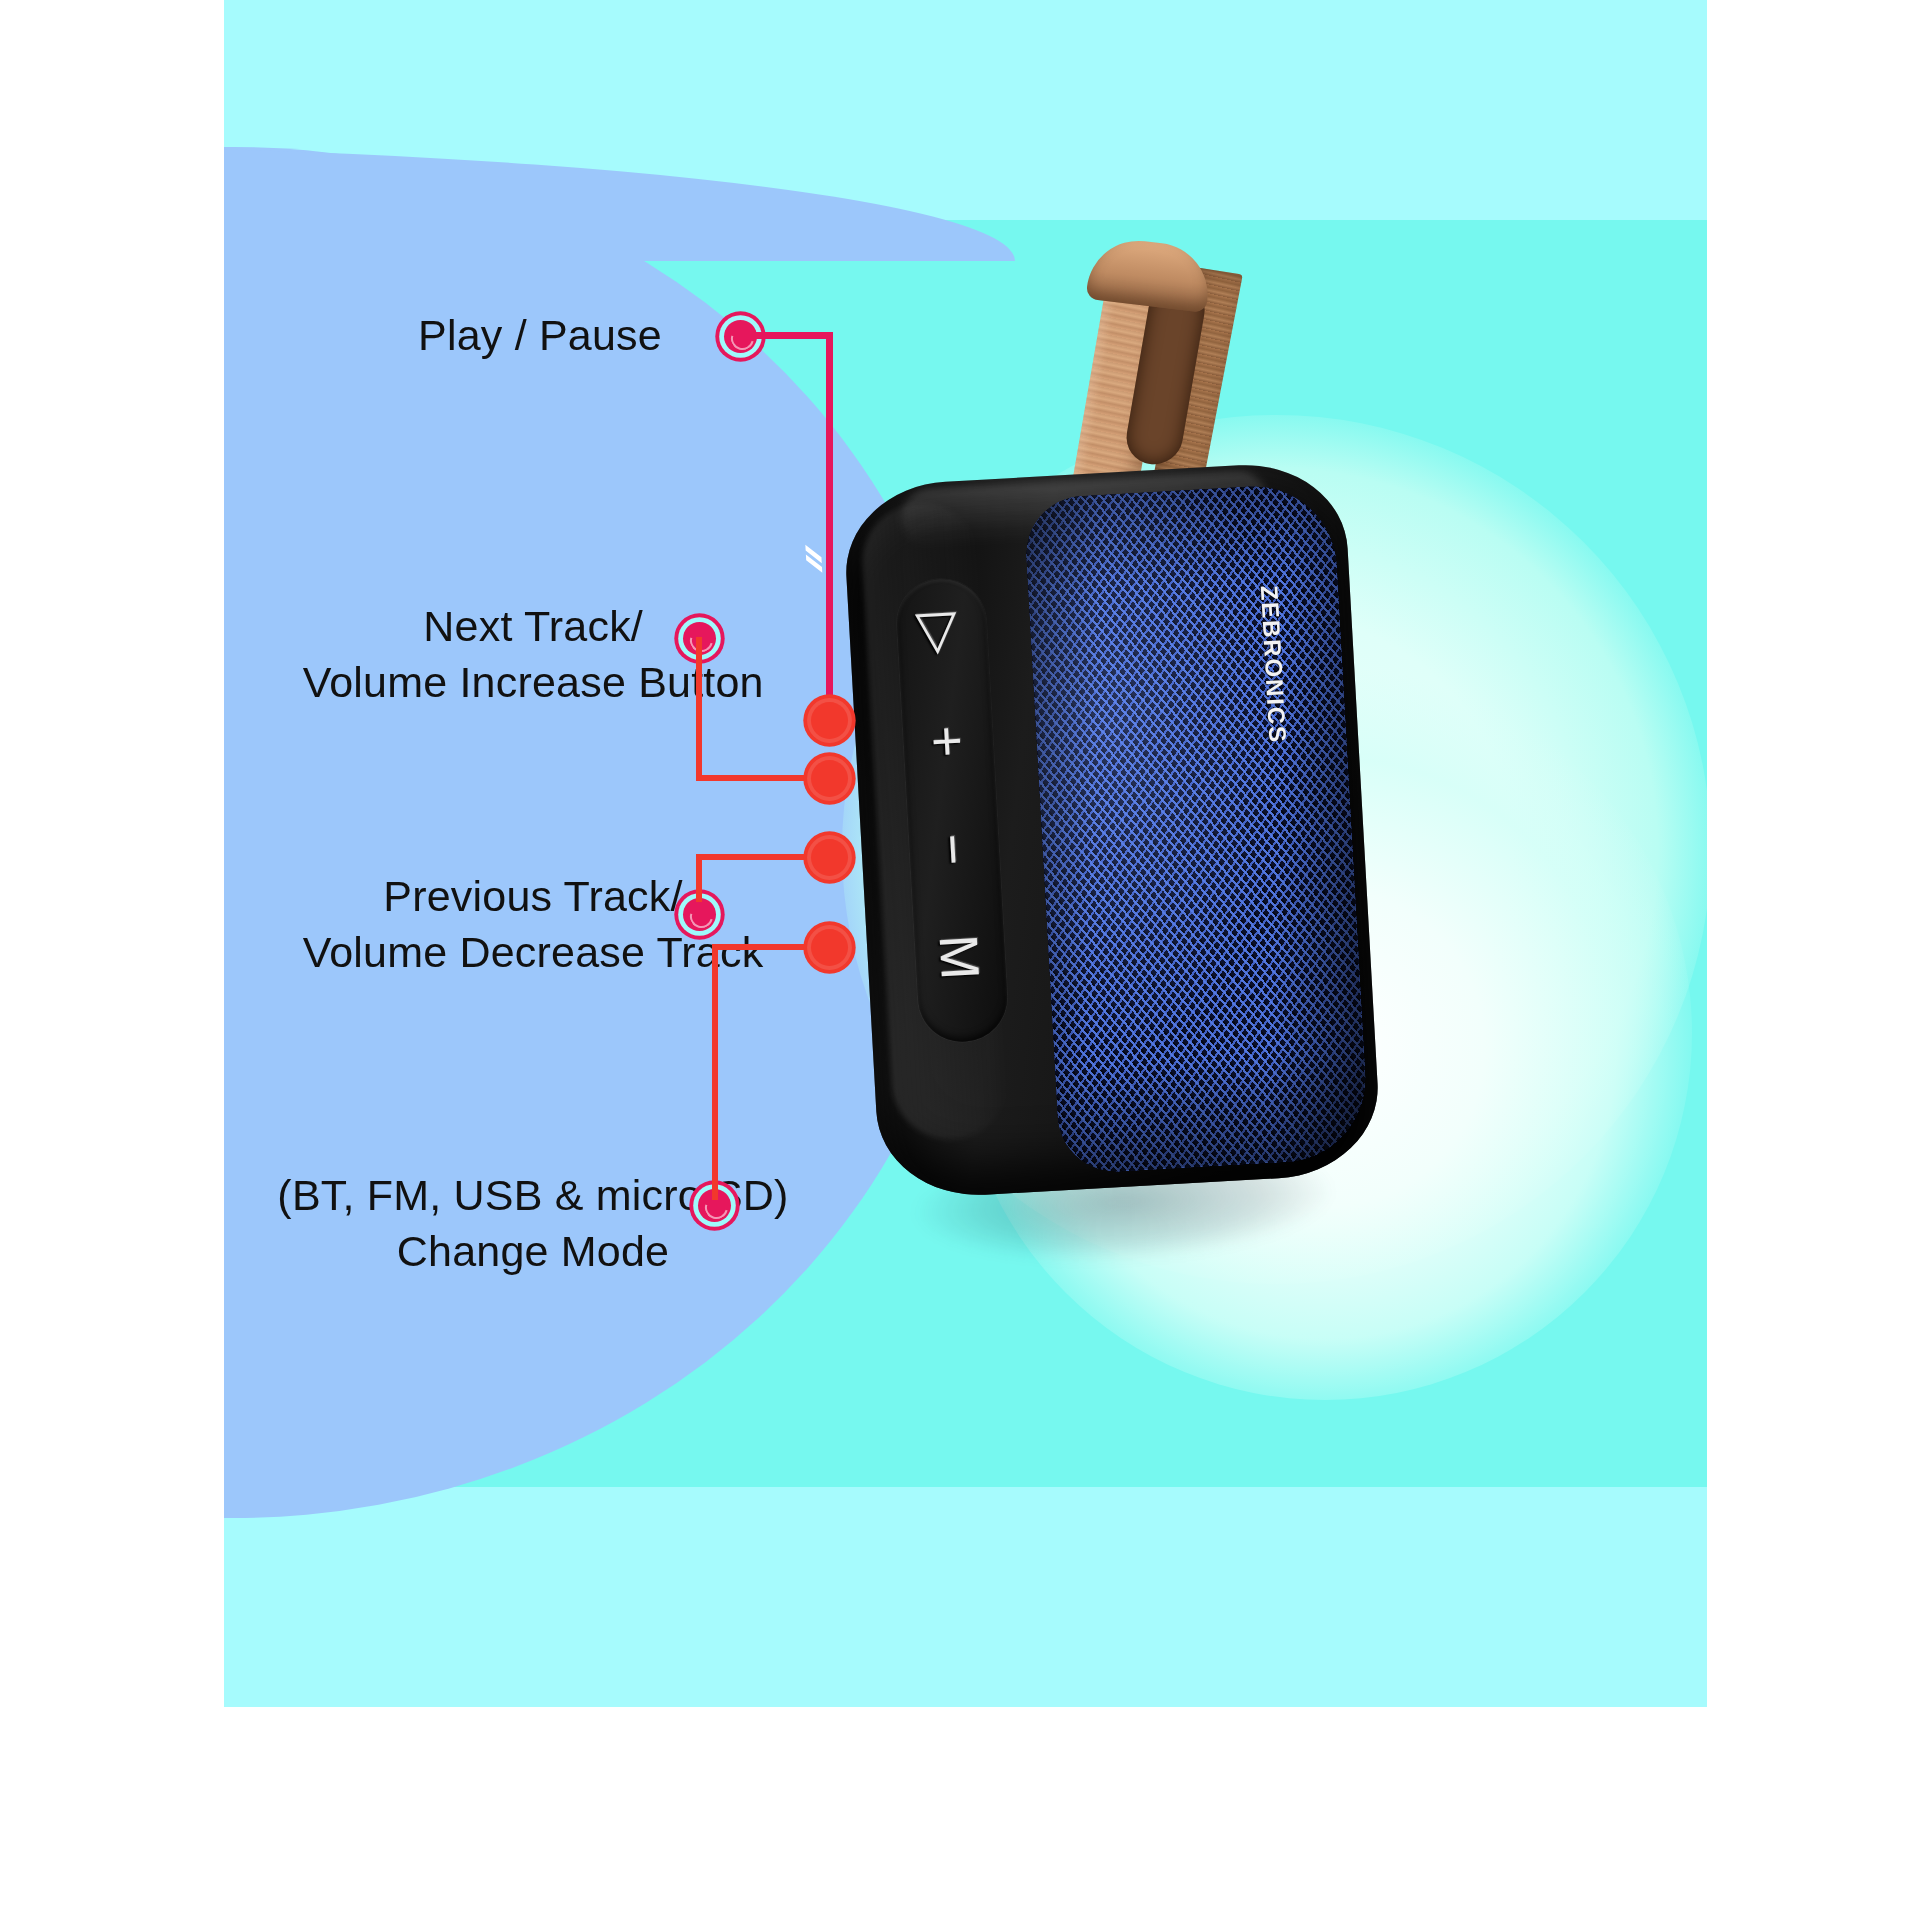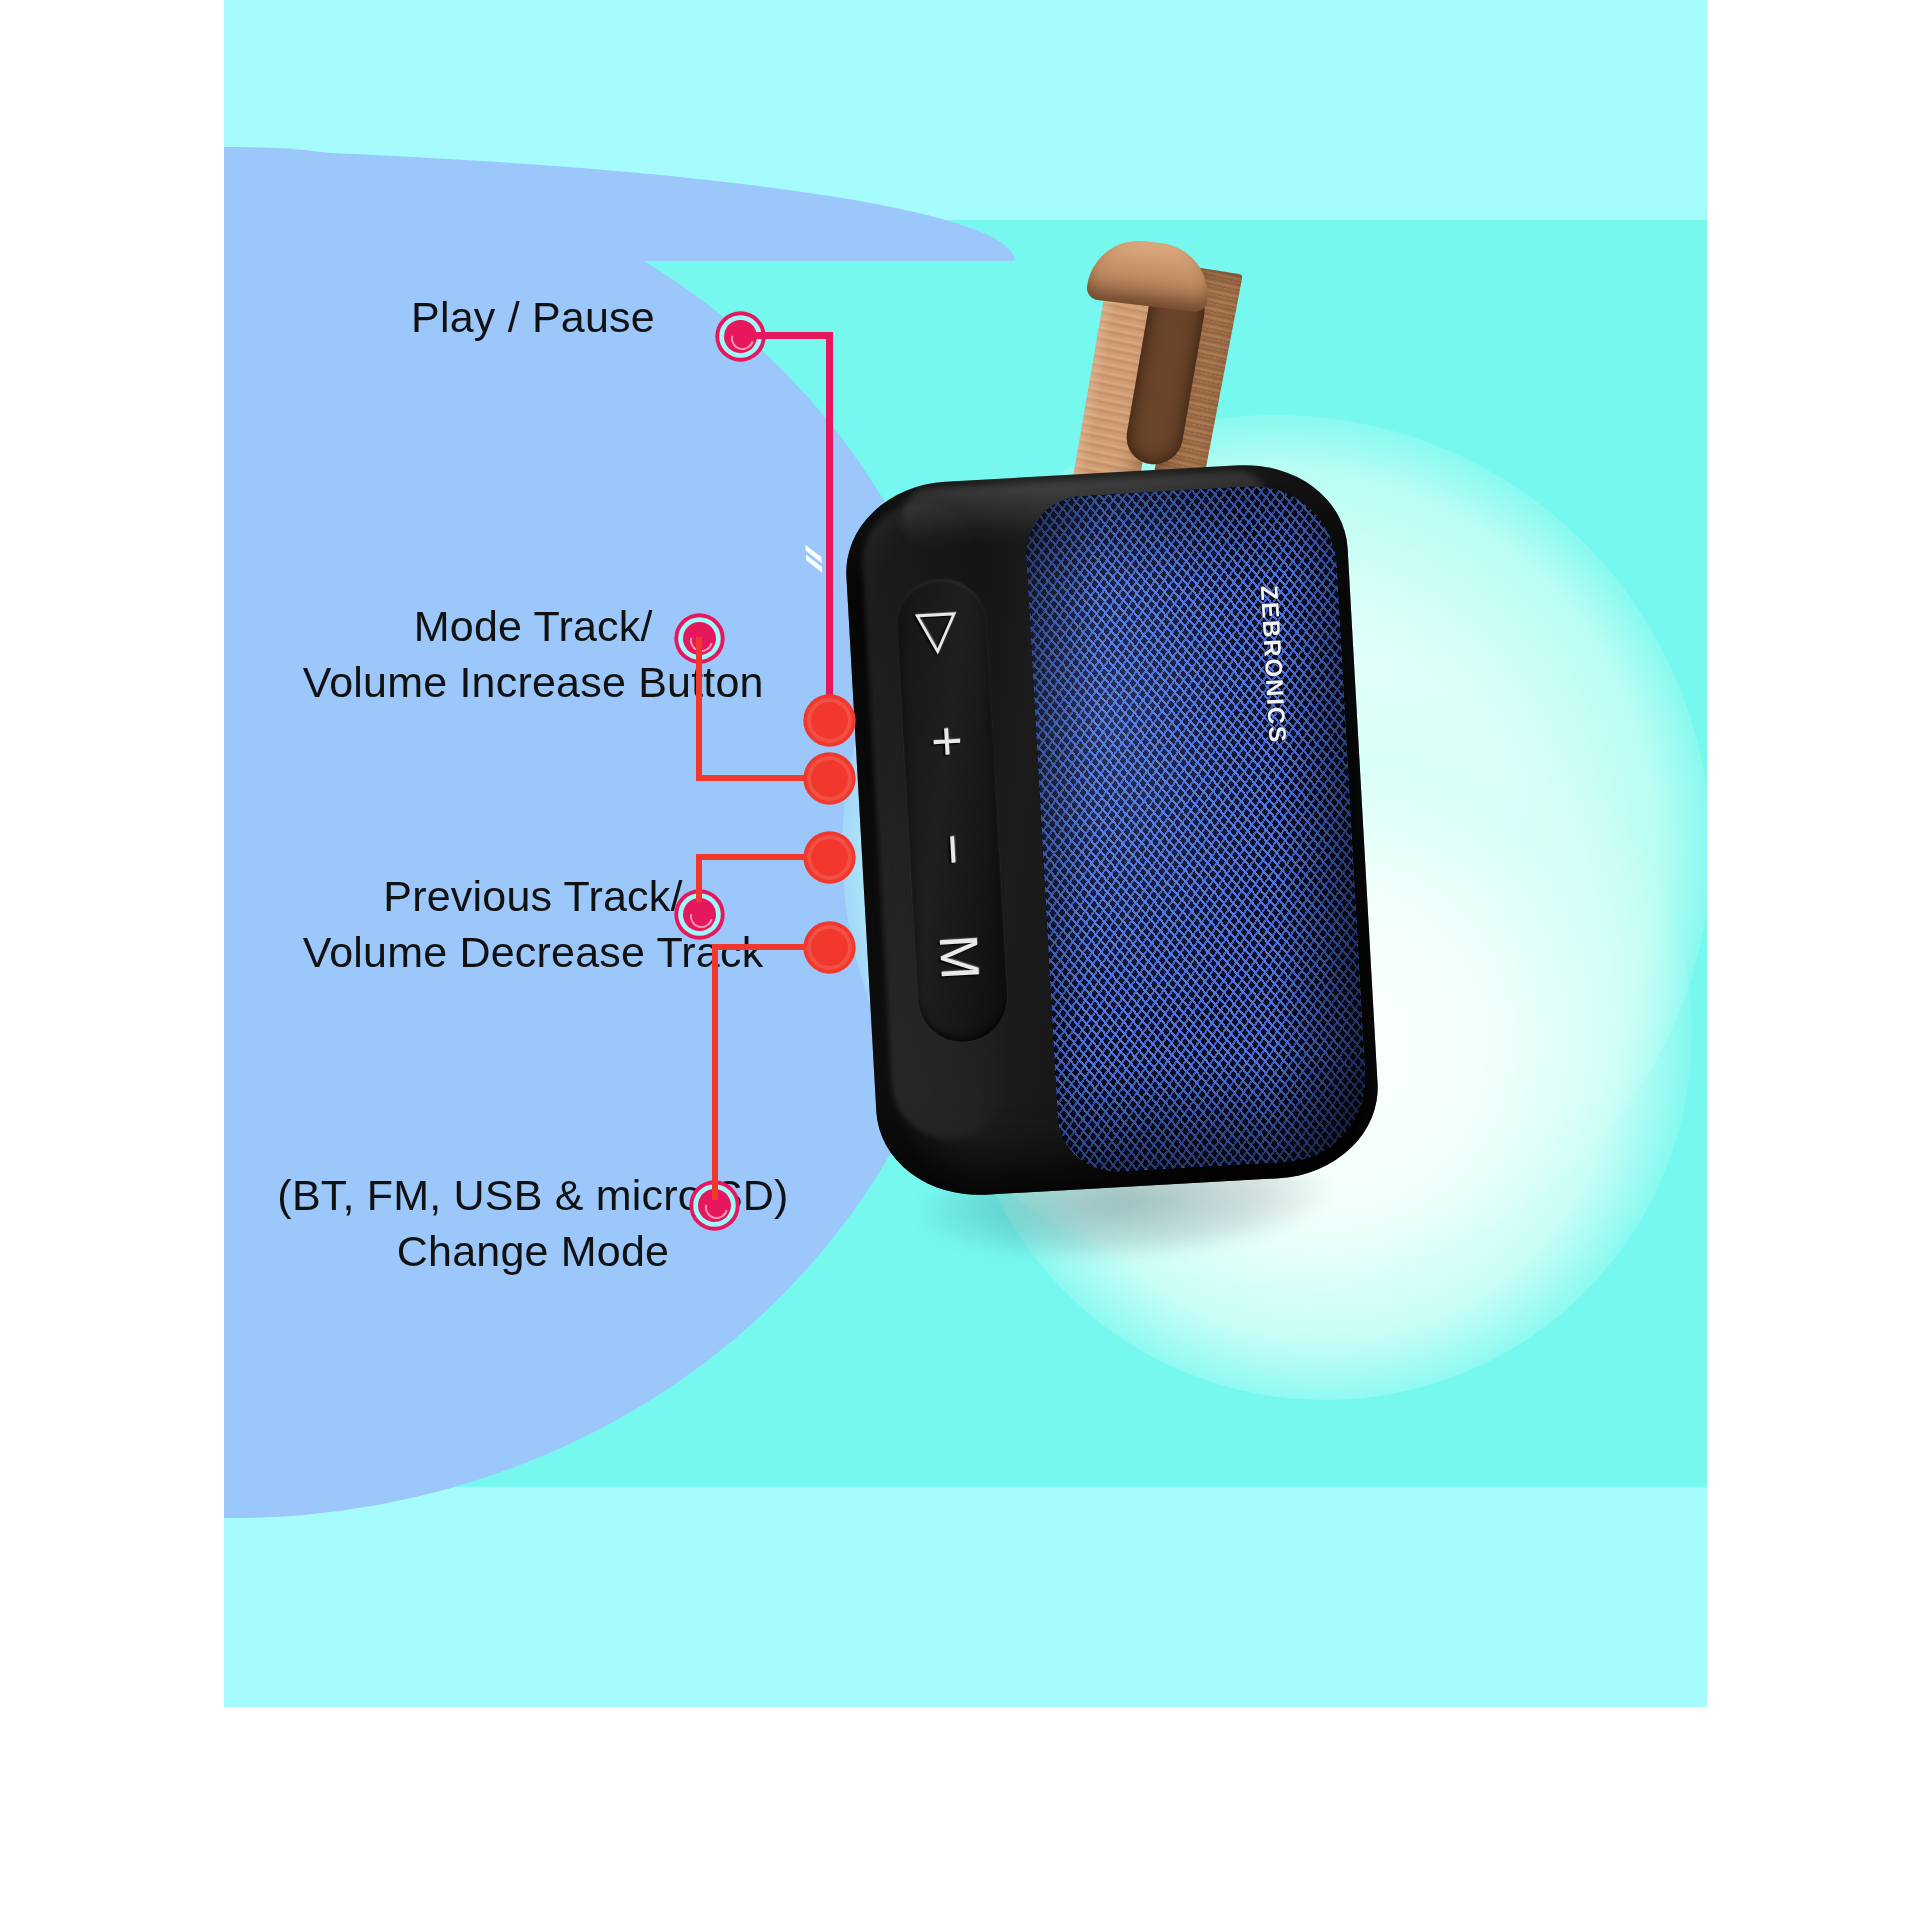--- a/index.html
+++ b/index.html
@@ -263,30 +263,30 @@
       </svg>
 
       <div class="ctrl"></div>
 
       <div class="btn-ico ico-play">▷</div>
       <div class="btn-ico ico-plus">+</div>
       <div class="btn-ico ico-minus">−</div>
       <div class="btn-ico ico-mode">M</div>
     </div>
 
-    <div class="callout-text" style="left:0px; top:290px; width:618px;">
+    <div class="callout-text" style="left:0px; top:308px; width:618px;padding-left:7px;">
       <div>Play / Pause</div>
     </div>
     <span class="dot-pink" style="left:500px; top:320px;"></span>
     <div class="c-line" style="left:529px; top:332px; width:79px; height:6.8px;"></div>
     <div class="c-line" style="left:602px; top:332px; width:6.8px; height:388px;"></div>
     <span class="dot-red" style="left:587px; top:702px;"></span>
 
     <div class="callout-text" style="left:9.7px; top:599px; width:599px;">
-      <div>Mode Track/</div>
+      <div>Next Track/</div>
       <div>Volume Increase Button</div>
     </div>
     <span class="dot-pink" style="left:459px; top:622px;"></span>
     <div class="c-line red" style="left:472px; top:637px; width:5.8px; height:143px;"></div>
     <div class="c-line red" style="left:472px; top:775px; width:126px; height:5.8px;"></div>
     <span class="dot-red" style="left:587px; top:760px;"></span>
 
     <div class="callout-text" style="left:0px; top:869px; width:618px;">
       <div>Previous Track/</div>
       <div>Volume Decrease Track</div>

